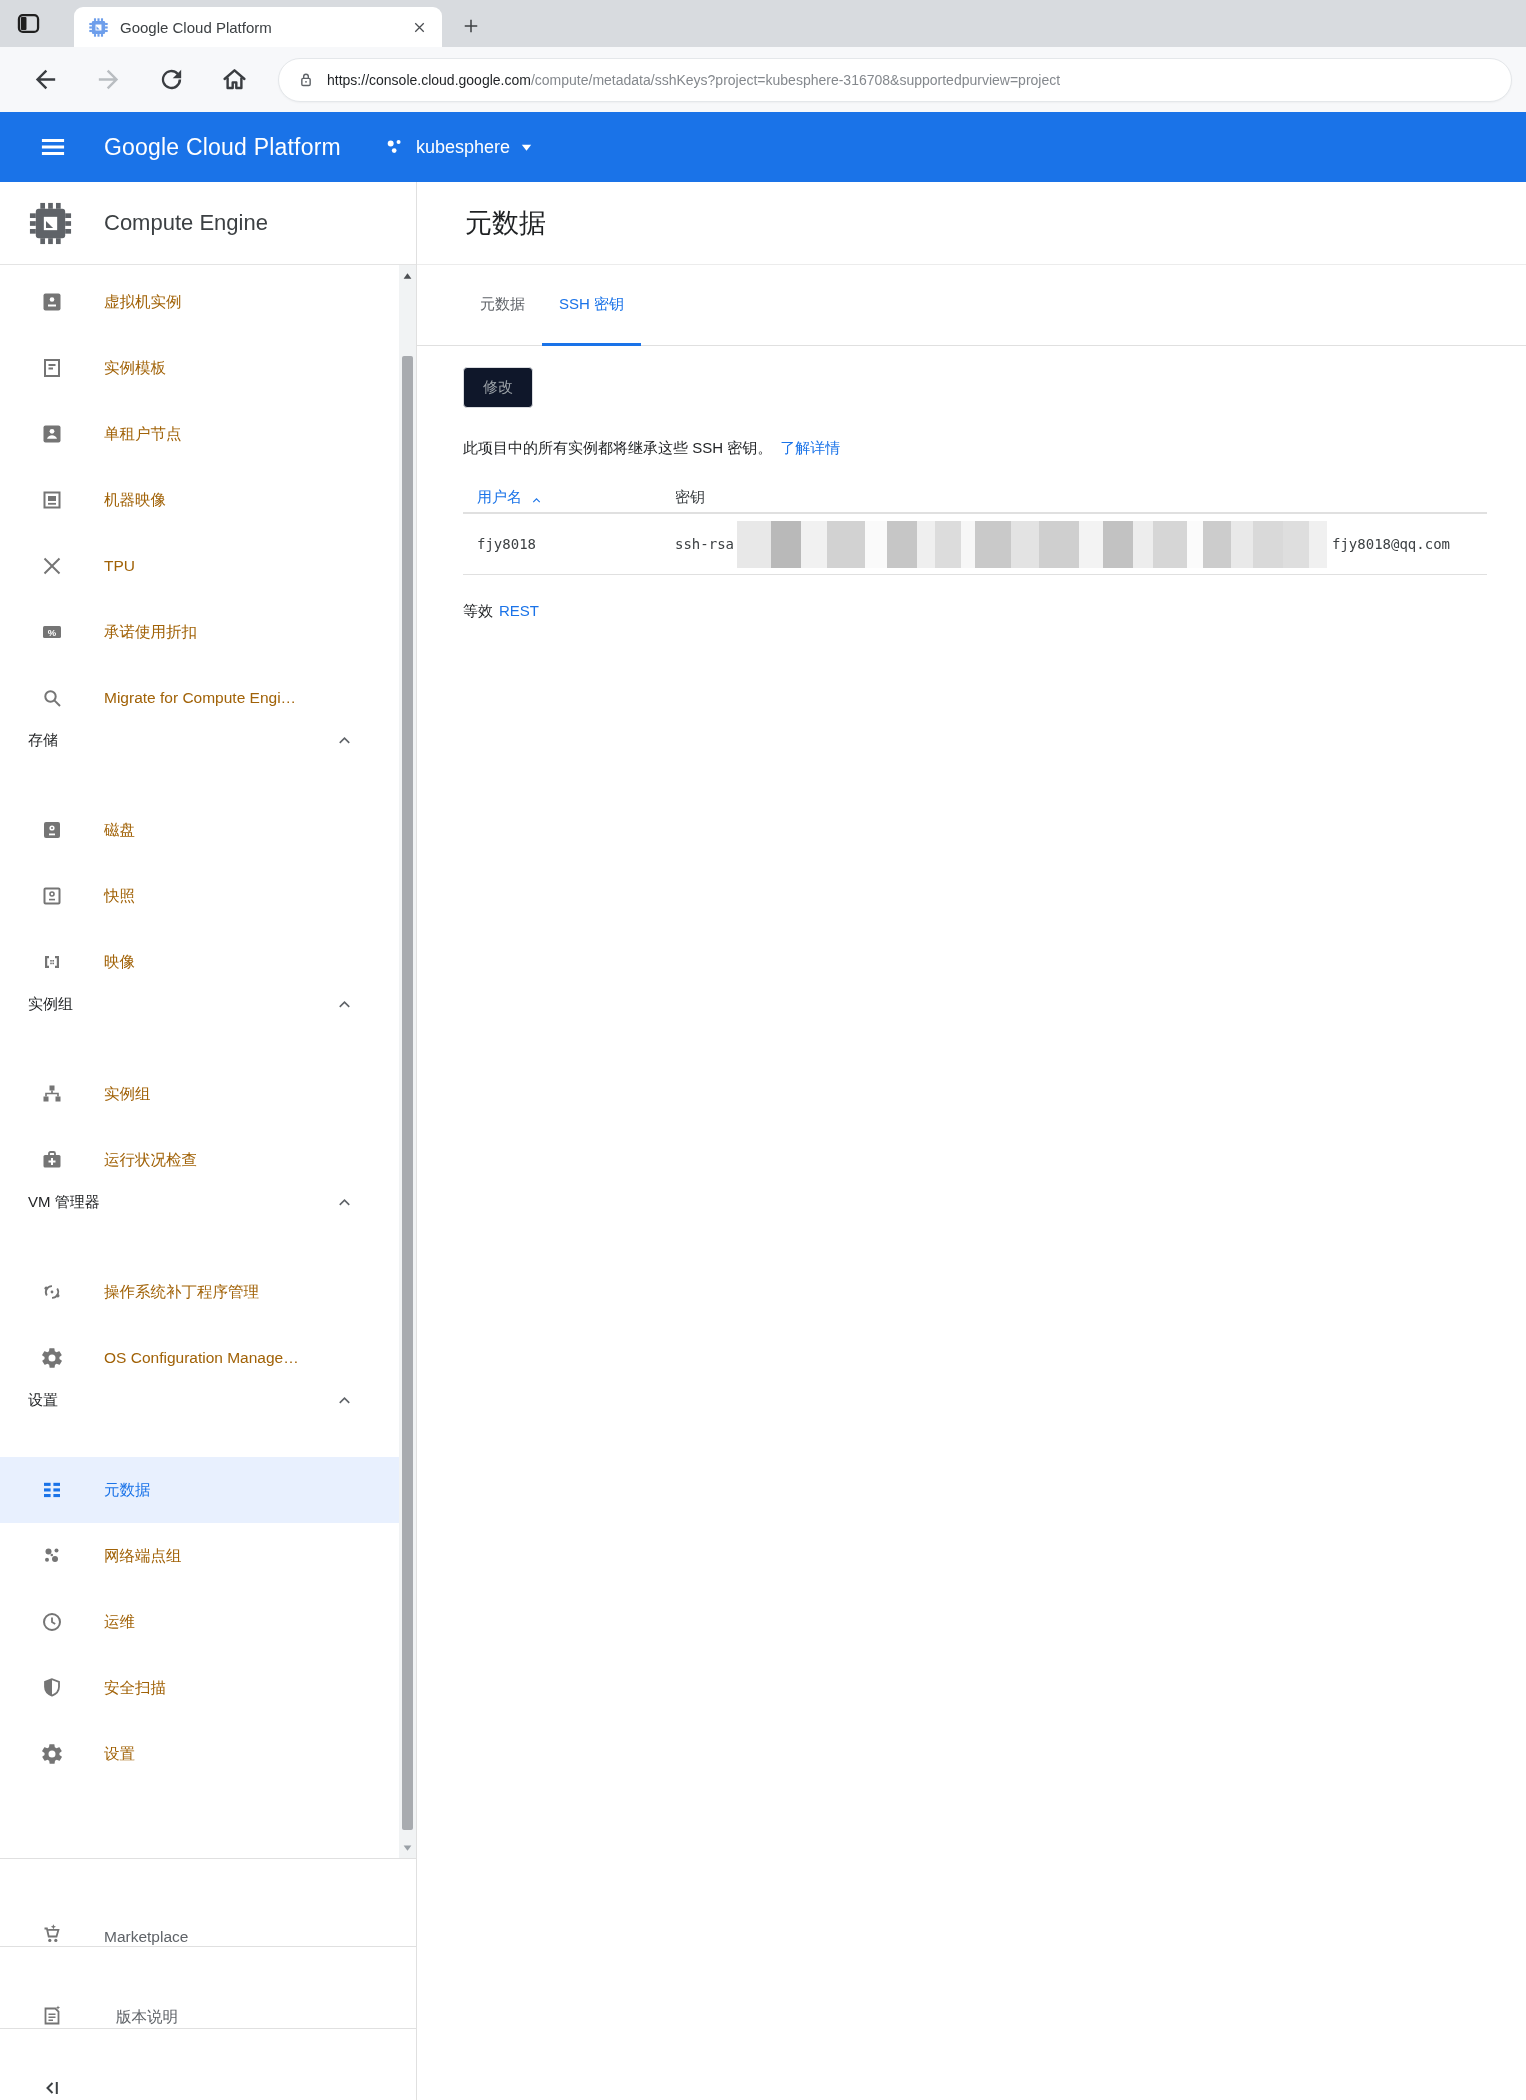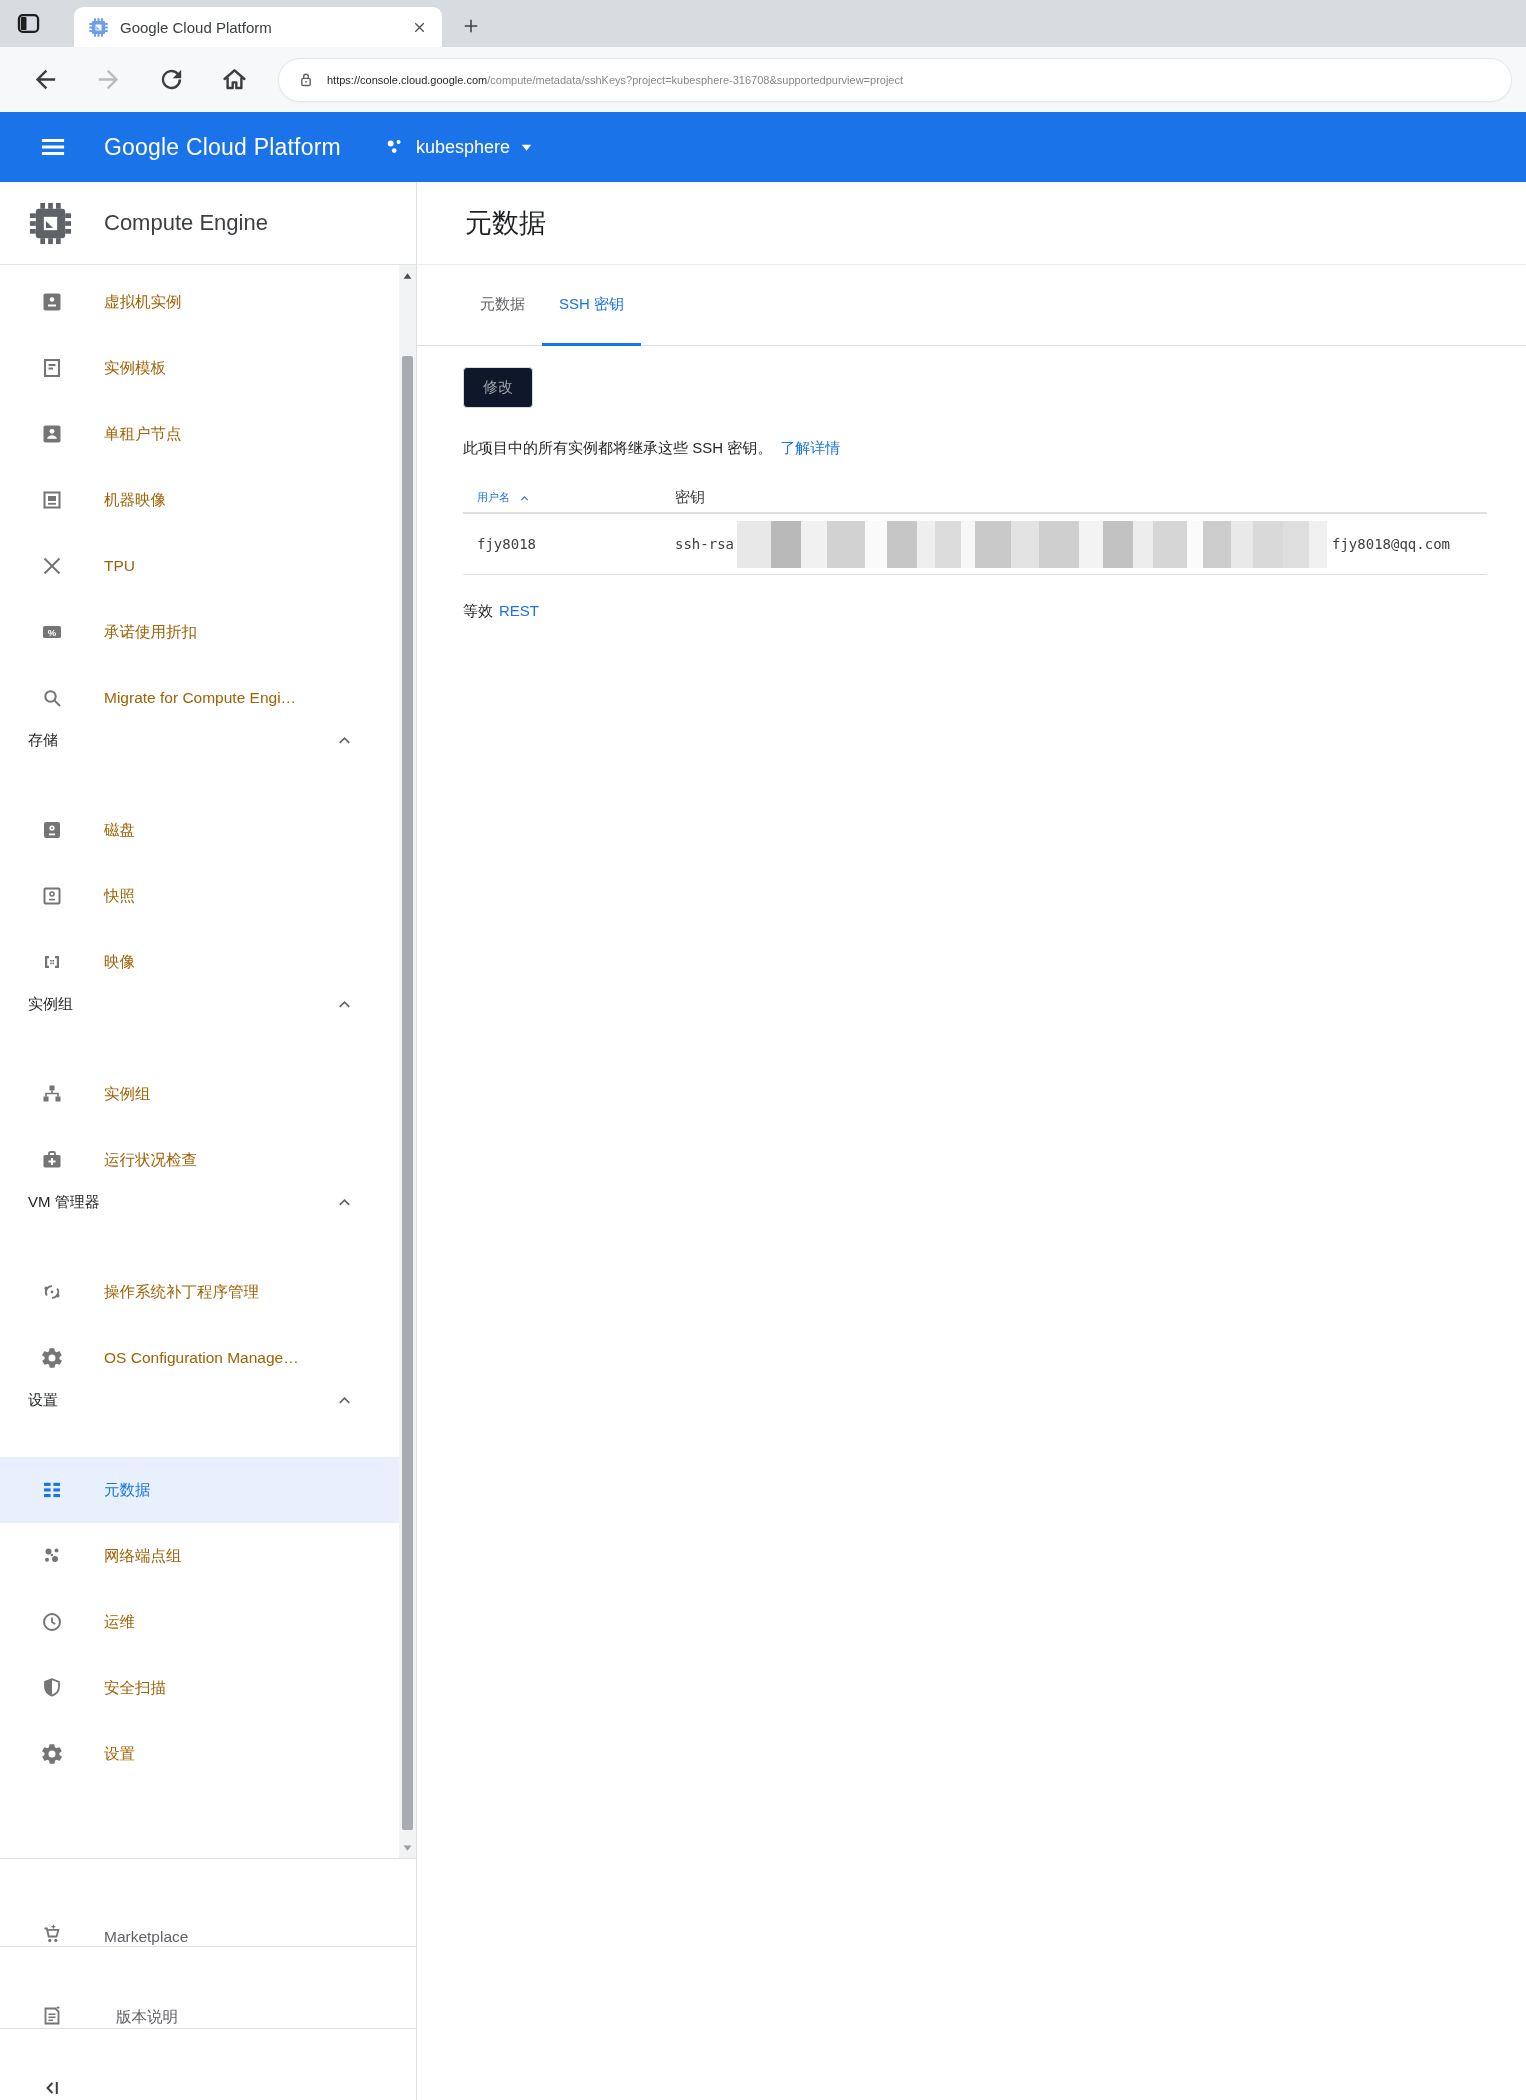--- a/index.html
+++ b/index.html
@@ -23,21 +23,21 @@
   .newtab { width:20px; height:20px; color:#3c4043; margin:0 0 11px 19px; cursor:pointer; }
 
   
   .toolbar { height:65px; background:#f7f8fa; display:flex; align-items:center; padding:0 14px; }
   .nav-btn { width:29px; height:29px; color:#3a3d41; margin:0 17px; cursor:pointer; flex:none; }
   .nav-btn.disabled { color:#b9bdc1; cursor:default; }
   .addressbar { flex:1; height:44px; background:#fff; border:1px solid #e4e7ea; border-radius:22px;
                 display:flex; align-items:center; padding:0 17px; margin-left:12px;
                 box-shadow:0 1px 2px rgba(0,0,0,.04); }
   .lock { width:20px; height:20px; color:#5f6368; margin-right:11px; flex:none; }
-  .url { font-size:11px; color:#1e2124; white-space:nowrap; overflow:hidden; }
+  .url { font-size:14px; color:#1e2124; white-space:nowrap; overflow:hidden; }
   .url .path { color:#84888d; }
 
   
   .gcp { height:70px; background:#1a73e8; display:flex; align-items:center; color:#fff; }
   .hamburger { width:28px; height:28px; margin-left:39px; color:#fff; cursor:pointer; flex:none; }
   .brand { font-size:23px; margin-left:37px; letter-spacing:.2px; white-space:nowrap; cursor:pointer; }
   .proj { display:flex; align-items:center; margin-left:44px; cursor:pointer; }
   .proj-icon { width:21px; height:21px; color:#fff; }
   .proj-name { font-size:18px; margin-left:10px; }
   .caret { width:15px; height:15px; margin-left:9px; color:#fff; }
@@ -83,21 +83,21 @@
   .tab-item.active { color:#1a73e8; border-bottom-color:#1a73e8; }
 
   .content { padding:21px 39px 0 46px; }
   .btn-edit { display:inline-block; padding:10px 19px; border:1px solid #dadce0; border-radius:4px;
               background:#0f172a; color:#9aa0a6; font-size:15px; cursor:default; }
   .desc { margin-top:31px; font-size:15px; color:#1f2123; }
   .desc .lnk { color:#1a73e8; text-decoration:none; margin-left:8px; cursor:pointer; }
 
   .sshtable { margin-top:25px; width:1024px; }
   .thead { display:flex; align-items:center; height:31px; border-bottom:2px solid #e0e0e0; }
-  .th-user { width:212px; padding-left:14px; color:#1a73e8; font-size:11px; display:flex; align-items:flex-end; cursor:pointer; }
+  .th-user { width:212px; padding-left:14px; color:#1a73e8; font-size:15px; display:flex; align-items:flex-end; cursor:pointer; }
   .sort-ic { width:13px; height:13px; color:#1a73e8; margin-left:8px; }
   .th-key { color:#3c4043; font-size:15px; }
   .trow { display:flex; align-items:center; height:61px; border-bottom:1px solid #e0e0e0;
           font-family:"DejaVu Sans Mono", monospace; font-size:14px; color:#3c4043; }
   .td-user { width:212px; padding-left:14px; }
   .td-key { flex:1; display:flex; align-items:center; min-width:0; }
   .redact { display:inline-flex; height:47px; margin-left:3px; filter:blur(.5px); flex:none; }
   .redact span { display:inline-block; height:100%; }
   .key-comment { margin-left:5px; white-space:nowrap; }
 

